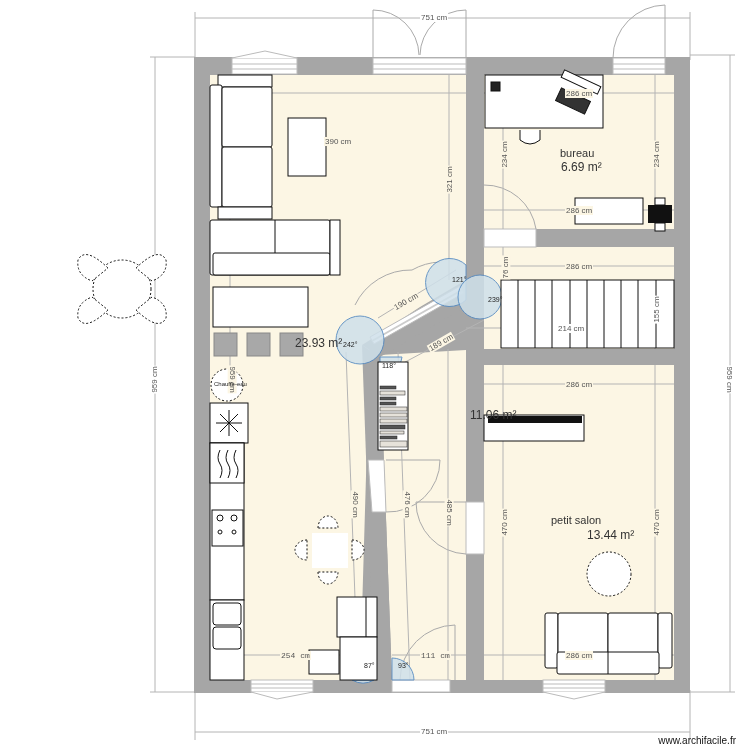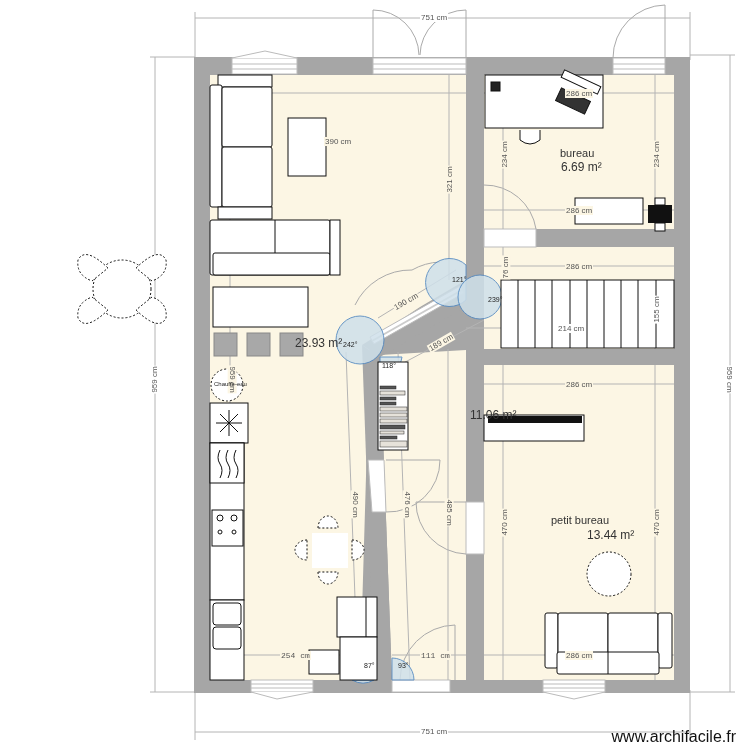--- a/index.html
+++ b/index.html
@@ -5,21 +5,21 @@
   html,body{margin:0;padding:0;background:#ffffff;}
   body{width:750px;height:750px;position:relative;overflow:hidden;font-family:"Liberation Sans",sans-serif;}
   #plan{position:absolute;left:0;top:0;width:750px;height:750px;}
   .lbl{position:absolute;font-family:"Liberation Sans",sans-serif;color:#555;font-size:8px;white-space:nowrap;background:#fff;padding:0 1px;line-height:9px;}
   .lbl.bg-floor{background:#fcf6e4;}
   .vert{transform:rotate(-90deg);transform-origin:center center;}
   .vert-r{transform:rotate(90deg);transform-origin:center center;}
   .room-name{position:absolute;font-family:Liberation Sans, sans-serif;color:#333;font-size:11px;text-align:center;white-space:nowrap;}
   .room-area{position:absolute;font-family:"Liberation Sans",sans-serif;color:#333;font-size:12px;text-align:center;white-space:nowrap;}
   .angle{position:absolute;font-family:"Liberation Sans",sans-serif;color:#222;font-size:7px;white-space:nowrap;}
-  .watermark{position:absolute;right:14px;bottom:4px;font-family:"Liberation Sans",sans-serif;font-size:16px;color:#111;}
+  .watermark{position:absolute;right:14px;bottom:4px;font-family:"Liberation Sans",sans-serif;font-size:10px;color:#111;}
 </style>
 </head>
 <body>
 
 <svg id="plan" viewBox="0 0 750 750" xmlns="http://www.w3.org/2000/svg">
 
   <g stroke="#b4b4b4" stroke-width="1" fill="none">
     <line x1="195" y1="18" x2="690" y2="18"></line>
     <line x1="195" y1="12" x2="195" y2="60"></line>
     <line x1="690" y1="12" x2="690" y2="60"></line>
@@ -313,16 +313,16 @@
 <span class="angle" style="left:382px;top:362px;">118°</span>
 <span class="angle" style="left:364px;top:662px;">87°</span>
 <span class="angle" style="left:398px;top:662px;">93°</span>
 
 <span class="angle" style="left:214px;top:381px;font-size:6px;">Chauffe-eau</span>
 
 <span class="room-name" style="left:560px;top:147px;">bureau</span>
 <span class="room-area" style="left:561px;top:160px;">6.69 m²</span>
 <span class="room-area" style="left:295px;top:336px;">23.93 m²</span>
 <span class="room-area" style="left:470px;top:408px;">11.06 m²</span>
-<span class="room-name" style="left:551px;top:514px;">petit bureau</span>
+<span class="room-name" style="left:551px;top:514px;">petit salon</span>
 <span class="room-area" style="left:559px;top:528px;margin-left:28px;">13.44 m²</span>
 
 <span class="watermark">www.archifacile.fr</span>
 
 </body></html>

